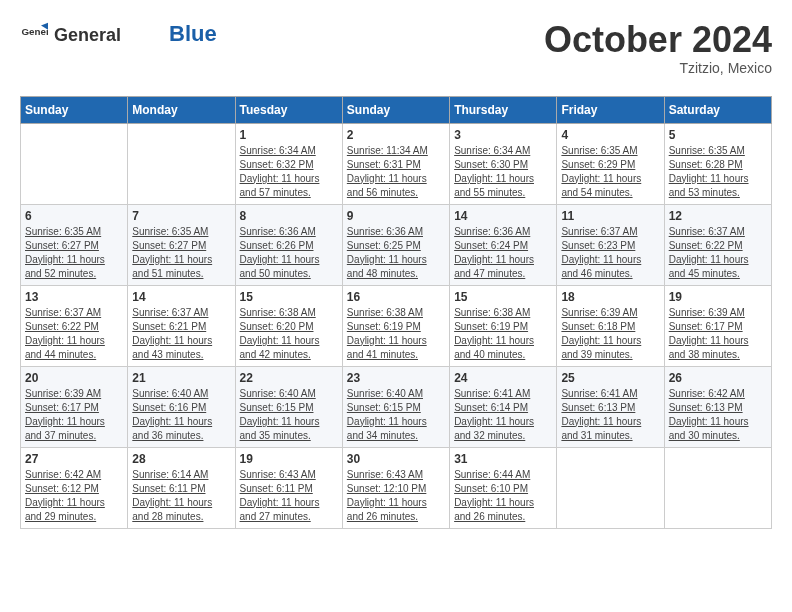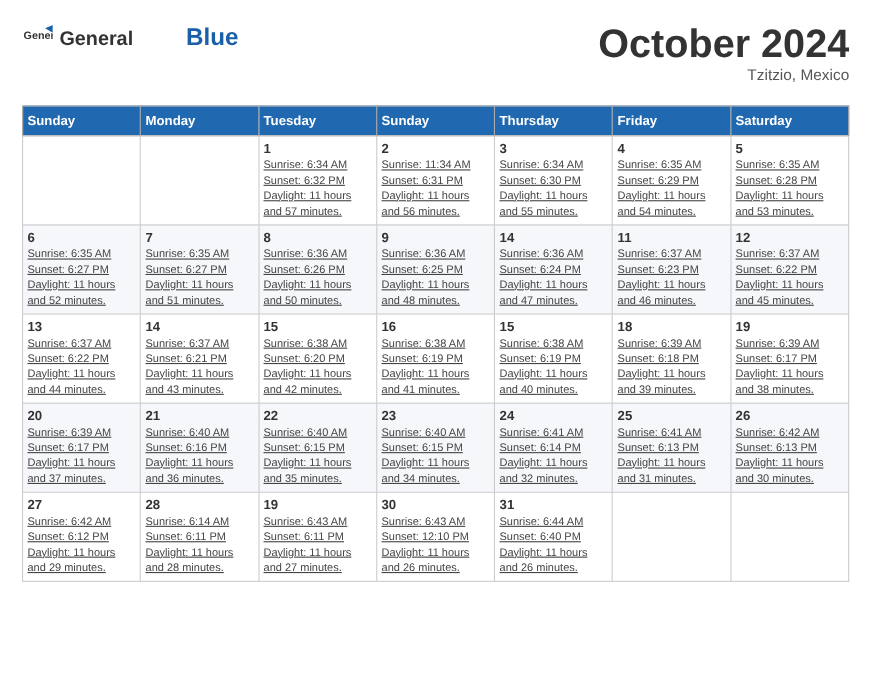--- a/index.html
+++ b/index.html
@@ -296,20 +296,20 @@
         </td>
         <td>
           <span class="day-num">30</span>
           <div class="day-info">Sunrise: 6:43 AM
 Sunset: 12:10 PM
 Daylight: 11 hours and 26 minutes.</div>
         </td>
         <td>
           <span class="day-num">31</span>
           <div class="day-info">Sunrise: 6:44 AM
-Sunset: 6:40 PM
+Sunset: 6:10 PM
 Daylight: 11 hours and 26 minutes.</div>
         </td>
         <td></td>
         <td></td>
       </tr>
     </tbody>
 </table>
 
 </body></html>

